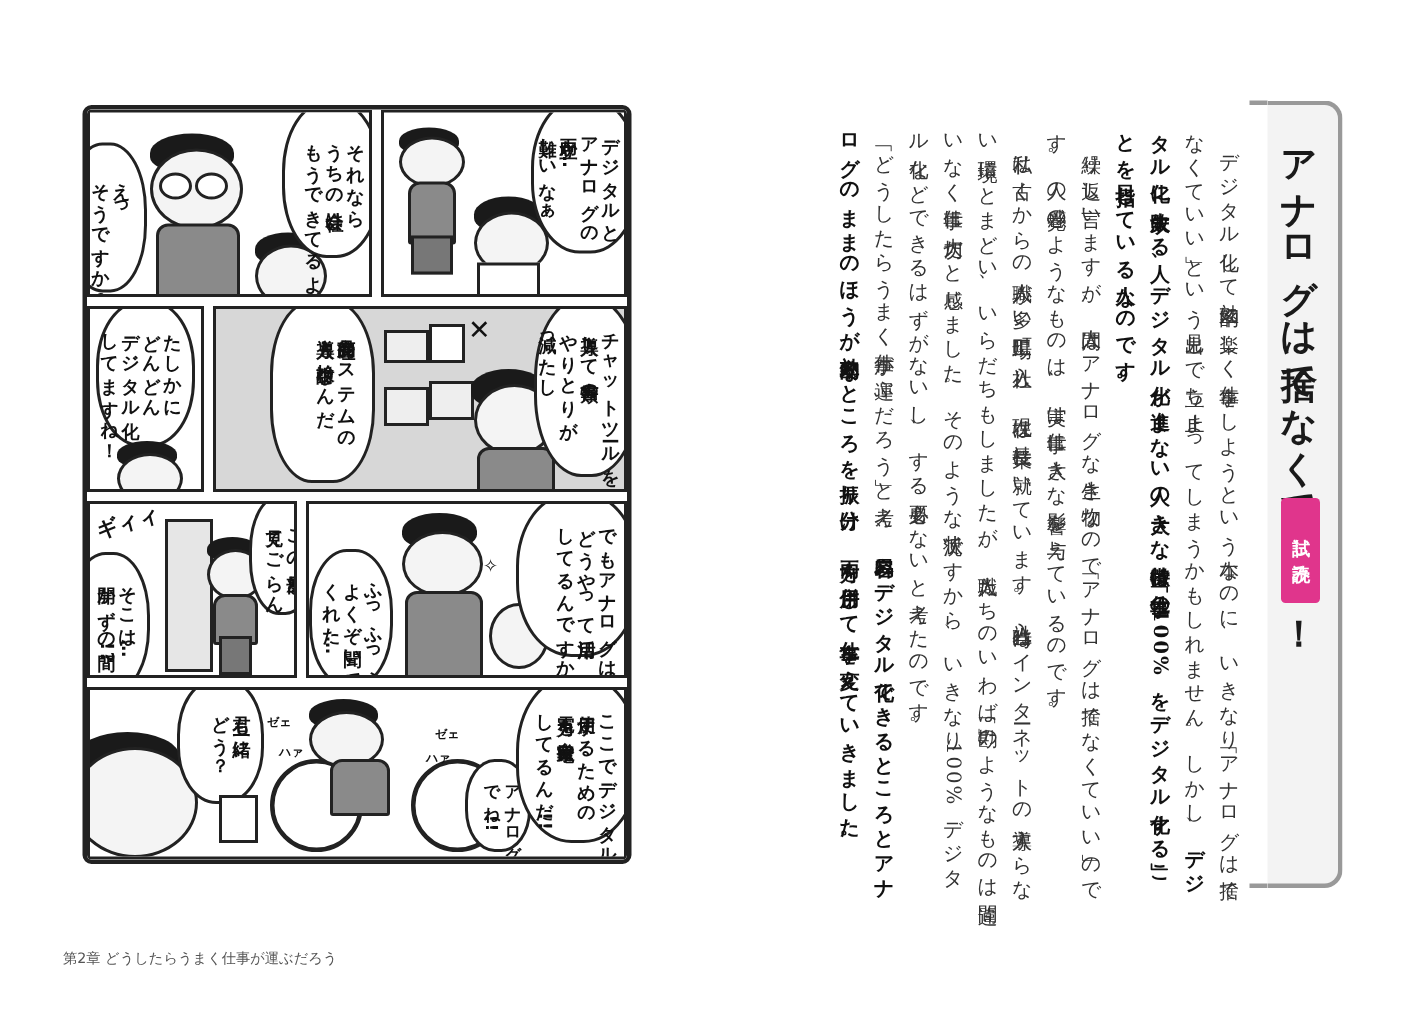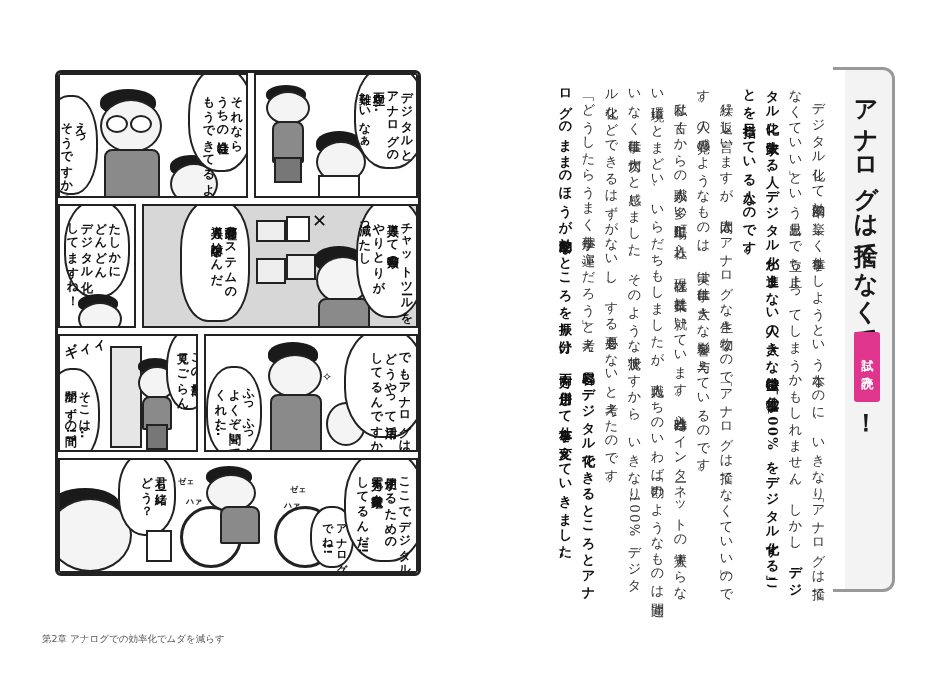--- a/index.html
+++ b/index.html
@@ -170,21 +170,21 @@
       </div>
       <div class="bubble" style="left:284px;top:-10px;width:82px;height:112px;">
         <div class="vt" style="right:12px;top:16px;">ここでデジタルに
 使用するための
 電力を自家発電
 してるんだ!!</div>
       </div>
     </div>
   </div>
 
-  <div class="chapter">第2章 アナログでの効率化でムダを減らす</div>
+  <div class="chapter">第2章 どうしたらうまく仕事が運ぶだろう</div>
 
   <div class="title-tab">
     <div class="title">アナログは捨てなくていい！</div>
     <div class="badge">試し読み</div>
   </div>
 
   <div class="body-text">
     <p><span>デジタル化して効率的に楽しく仕事をしようという本なのに、いきなり「アナログは捨てなくていい」という見出しで立ち止まってしまうかもしれません。しかし、</span><b>デジタル化に失敗する人、デジタル化が進まない人の大きな特徴は「仕事の100%をデジタル化する」ことを目指している人なのです。</b></p>
     <p><span>繰り返し言いますが、人間はアナログな生き物なので「アナログは捨てなくていい」のです。人の感覚のようなものは、実は仕事に大きな影響を与えているのです。</span></p>
     <p><span>私は古くからの職人が多い町工場に入社し、現在は社長業に就いています。入社当時はインターネットの導入すらない環境にとまどい、いらだちもしましたが、職人たちのいわば「勘」のようなものは間違いなく仕事に大切だと感じました。そのような状況ですから、いきなり100%デジタル化などできるはずがないし、する必要もないと考えたのです。</span></p>

